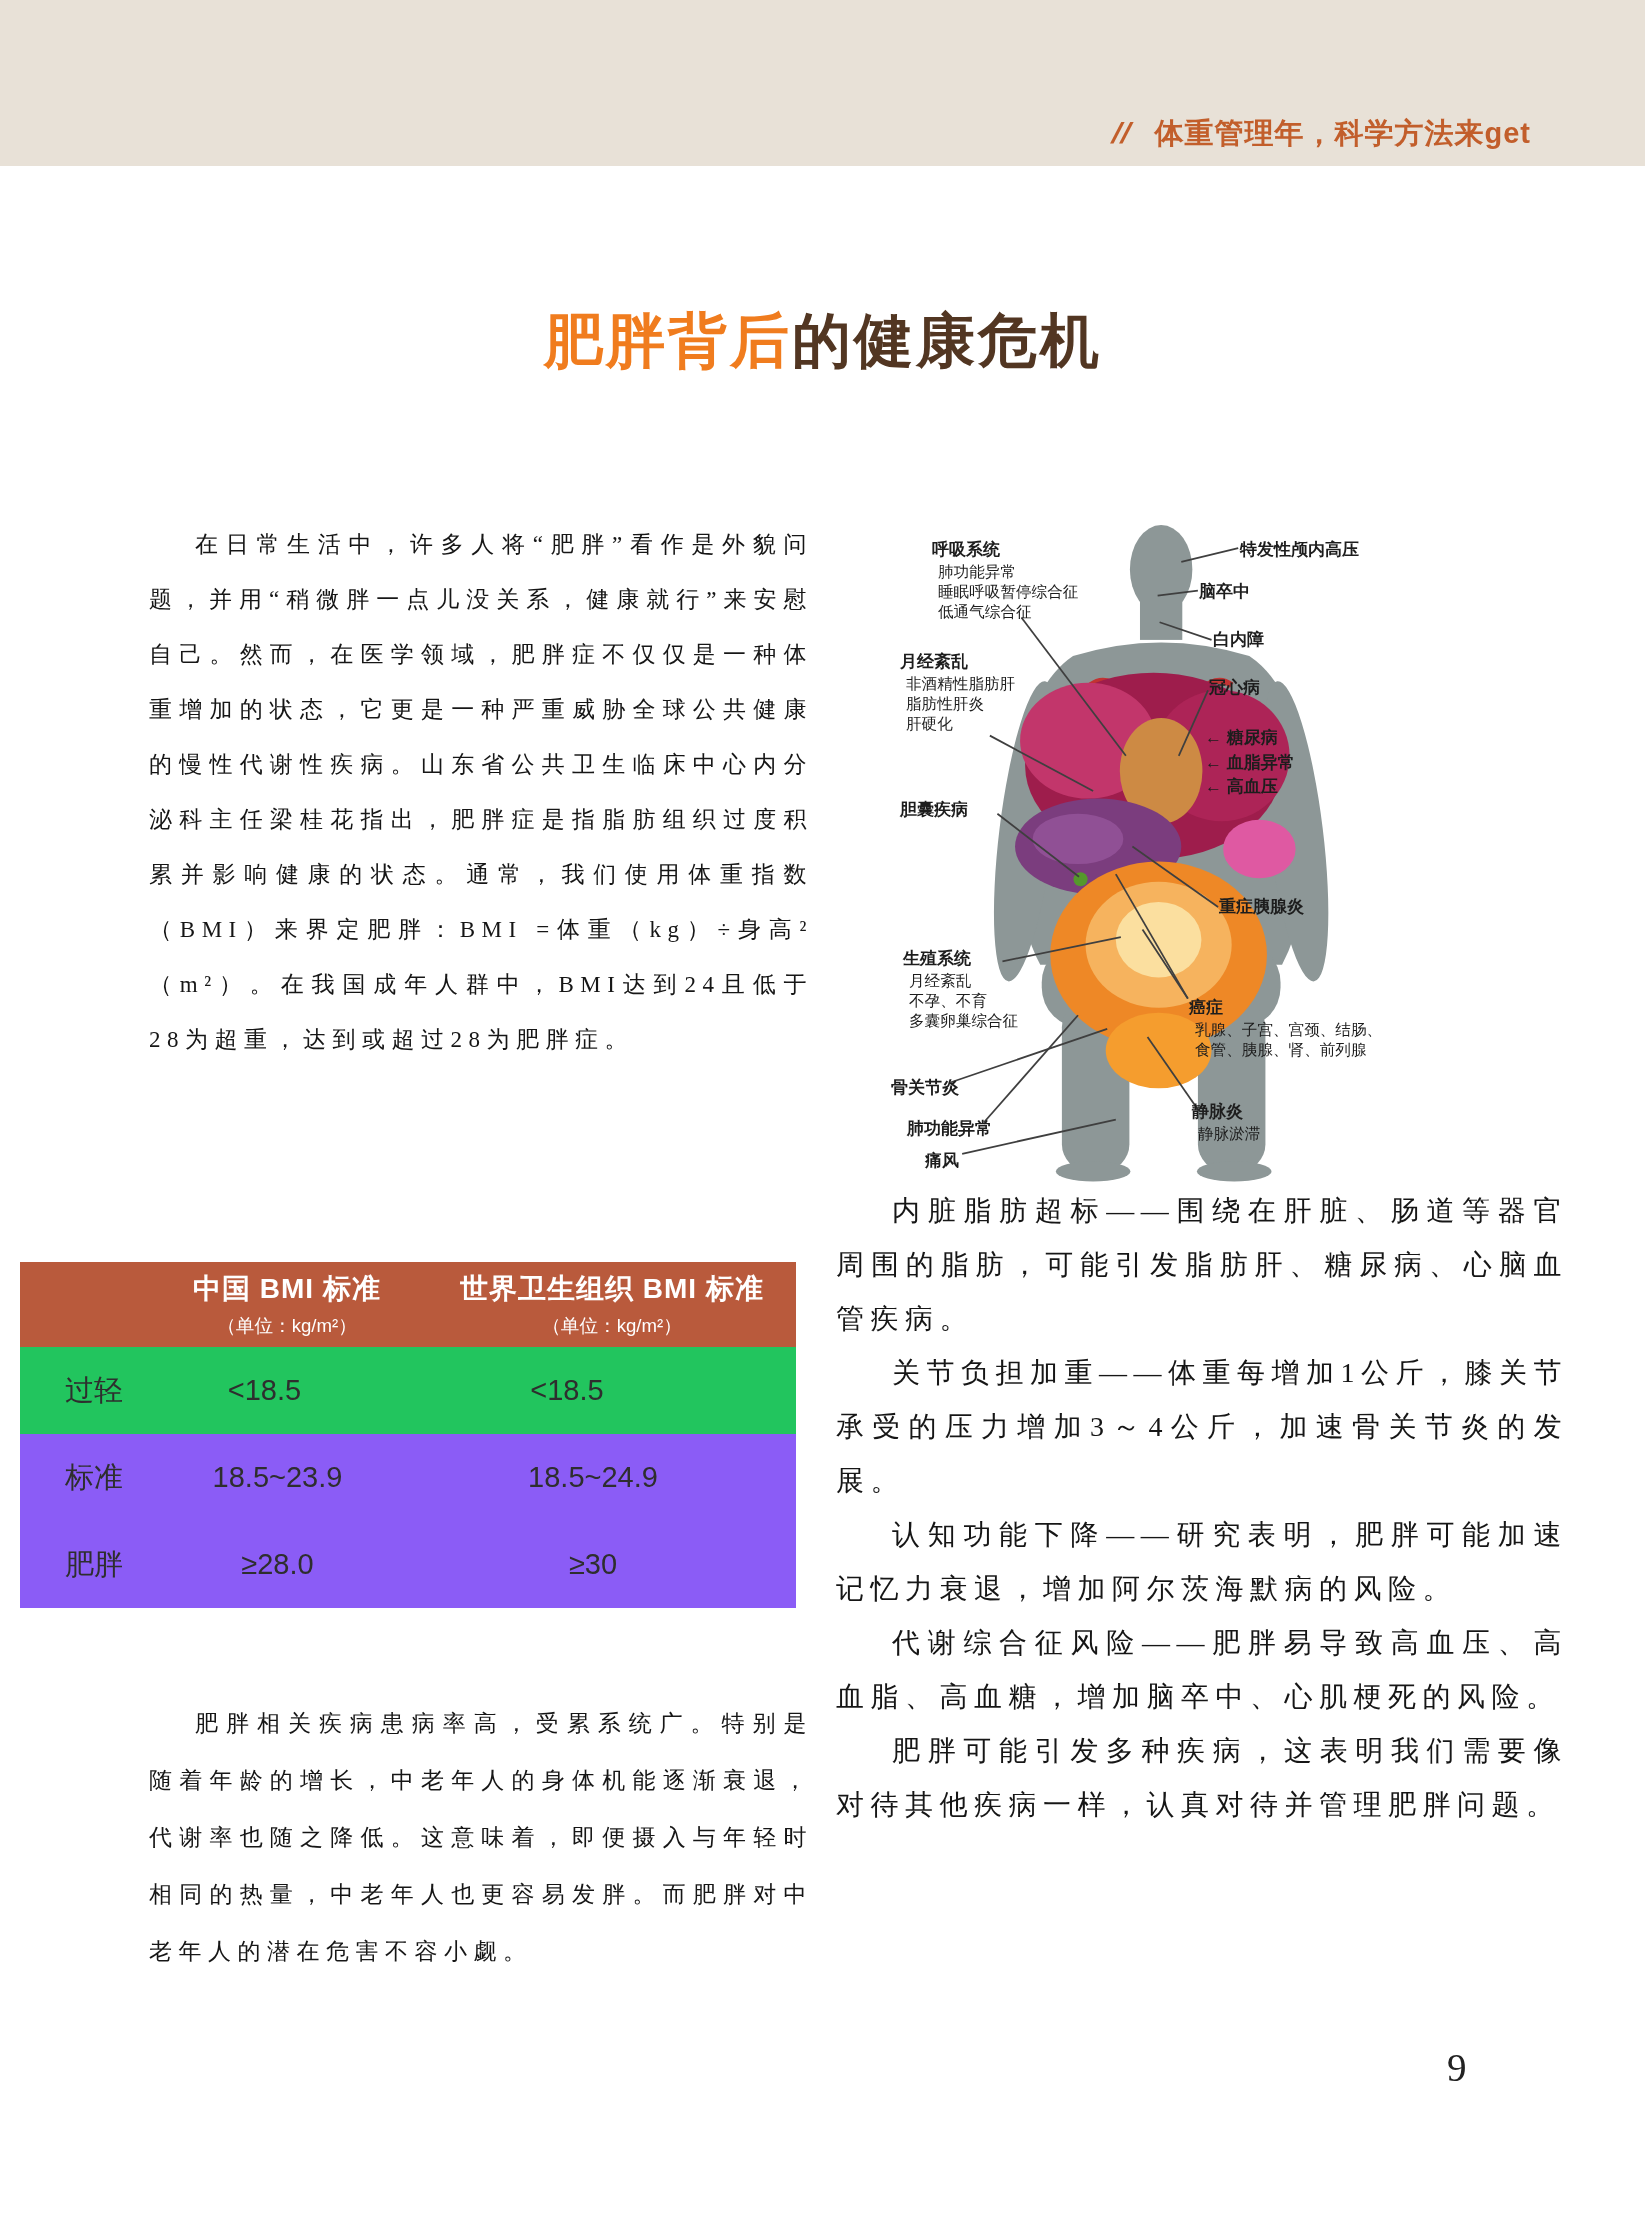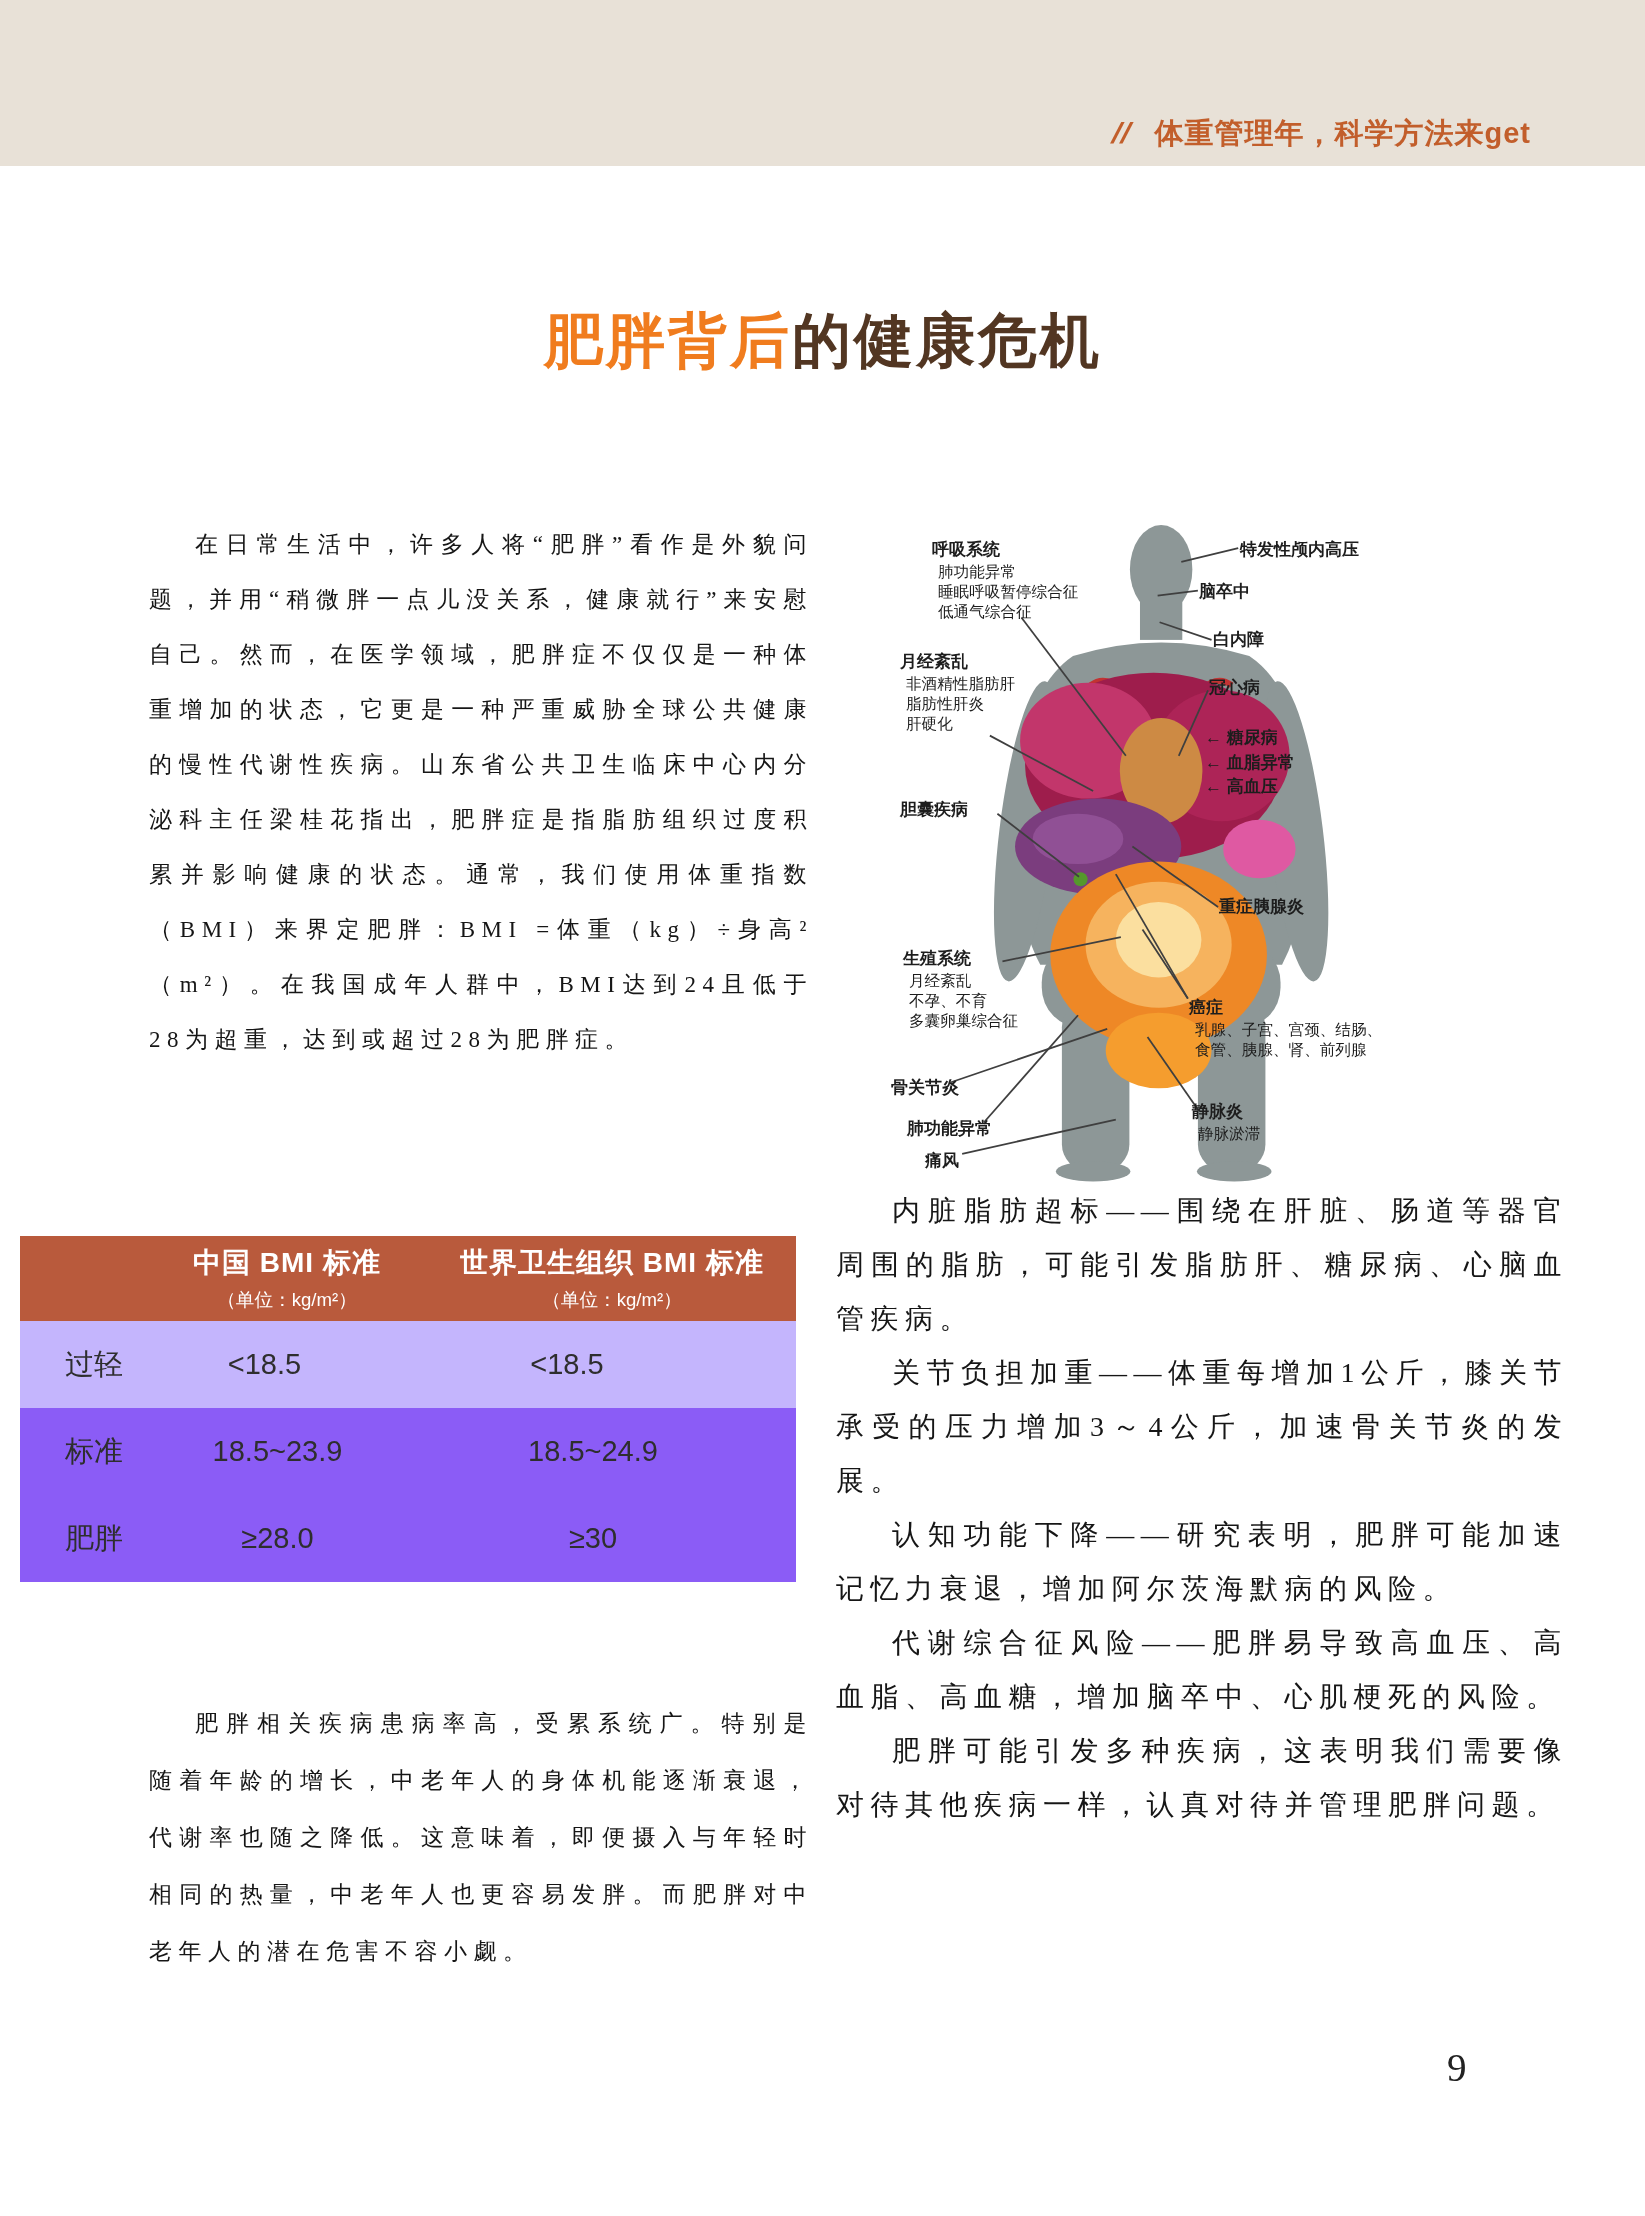--- a/index.html
+++ b/index.html
@@ -40,31 +40,31 @@
   .p-stroke{left:368px;top:61px}
   .p-cata{left:382px;top:109px}
   .p-chd{left:378px;top:157px}
   .p-diab{left:374px;top:207px}
   .p-lipid{left:374px;top:232px}
   .p-bp{left:374px;top:256px}
   .p-panc{left:388px;top:376px}
   .p-cancer{left:358px;top:477px}
   .p-phleb{left:361px;top:581px}
   
-  .bmi-table{position:absolute;left:20px;top:1236px;width:776px;
+  .bmi-table{position:absolute;left:20px;top:1262px;width:776px;
              font-family:"Liberation Sans", sans-serif;color:#2e2e2e;}
   .thead{display:flex;background:#b95a3c;color:#ffffff;height:85px;align-items:center;}
   .th-label{width:126px;}
   .th-cell{text-align:center;}
   .th-cn{width:282px;}
   .th-who{width:368px;}
   .th-title{font-weight:bold;font-size:28px;letter-spacing:1px;}
   .th-unit{font-size:18.6px;margin-top:5px;}
   .trow{display:flex;height:87px;align-items:center;font-size:29px;}
-  .trow.gray{background:#c4b5fd;}
+  .trow.gray{background:#22c55e;}
   .trow.white{background:#8b5cf6;gap:13px;}
   .td-label{width:126px;padding-left:45px;box-sizing:border-box;}
   .td-cn{width:237px;text-align:center;}
   .td-who{width:368px;text-align:center;}
   
   .pageno{position:absolute;left:1447px;top:2045px;font-size:39px;color:#222;}
 </style>
 </head>
 <body>
 

